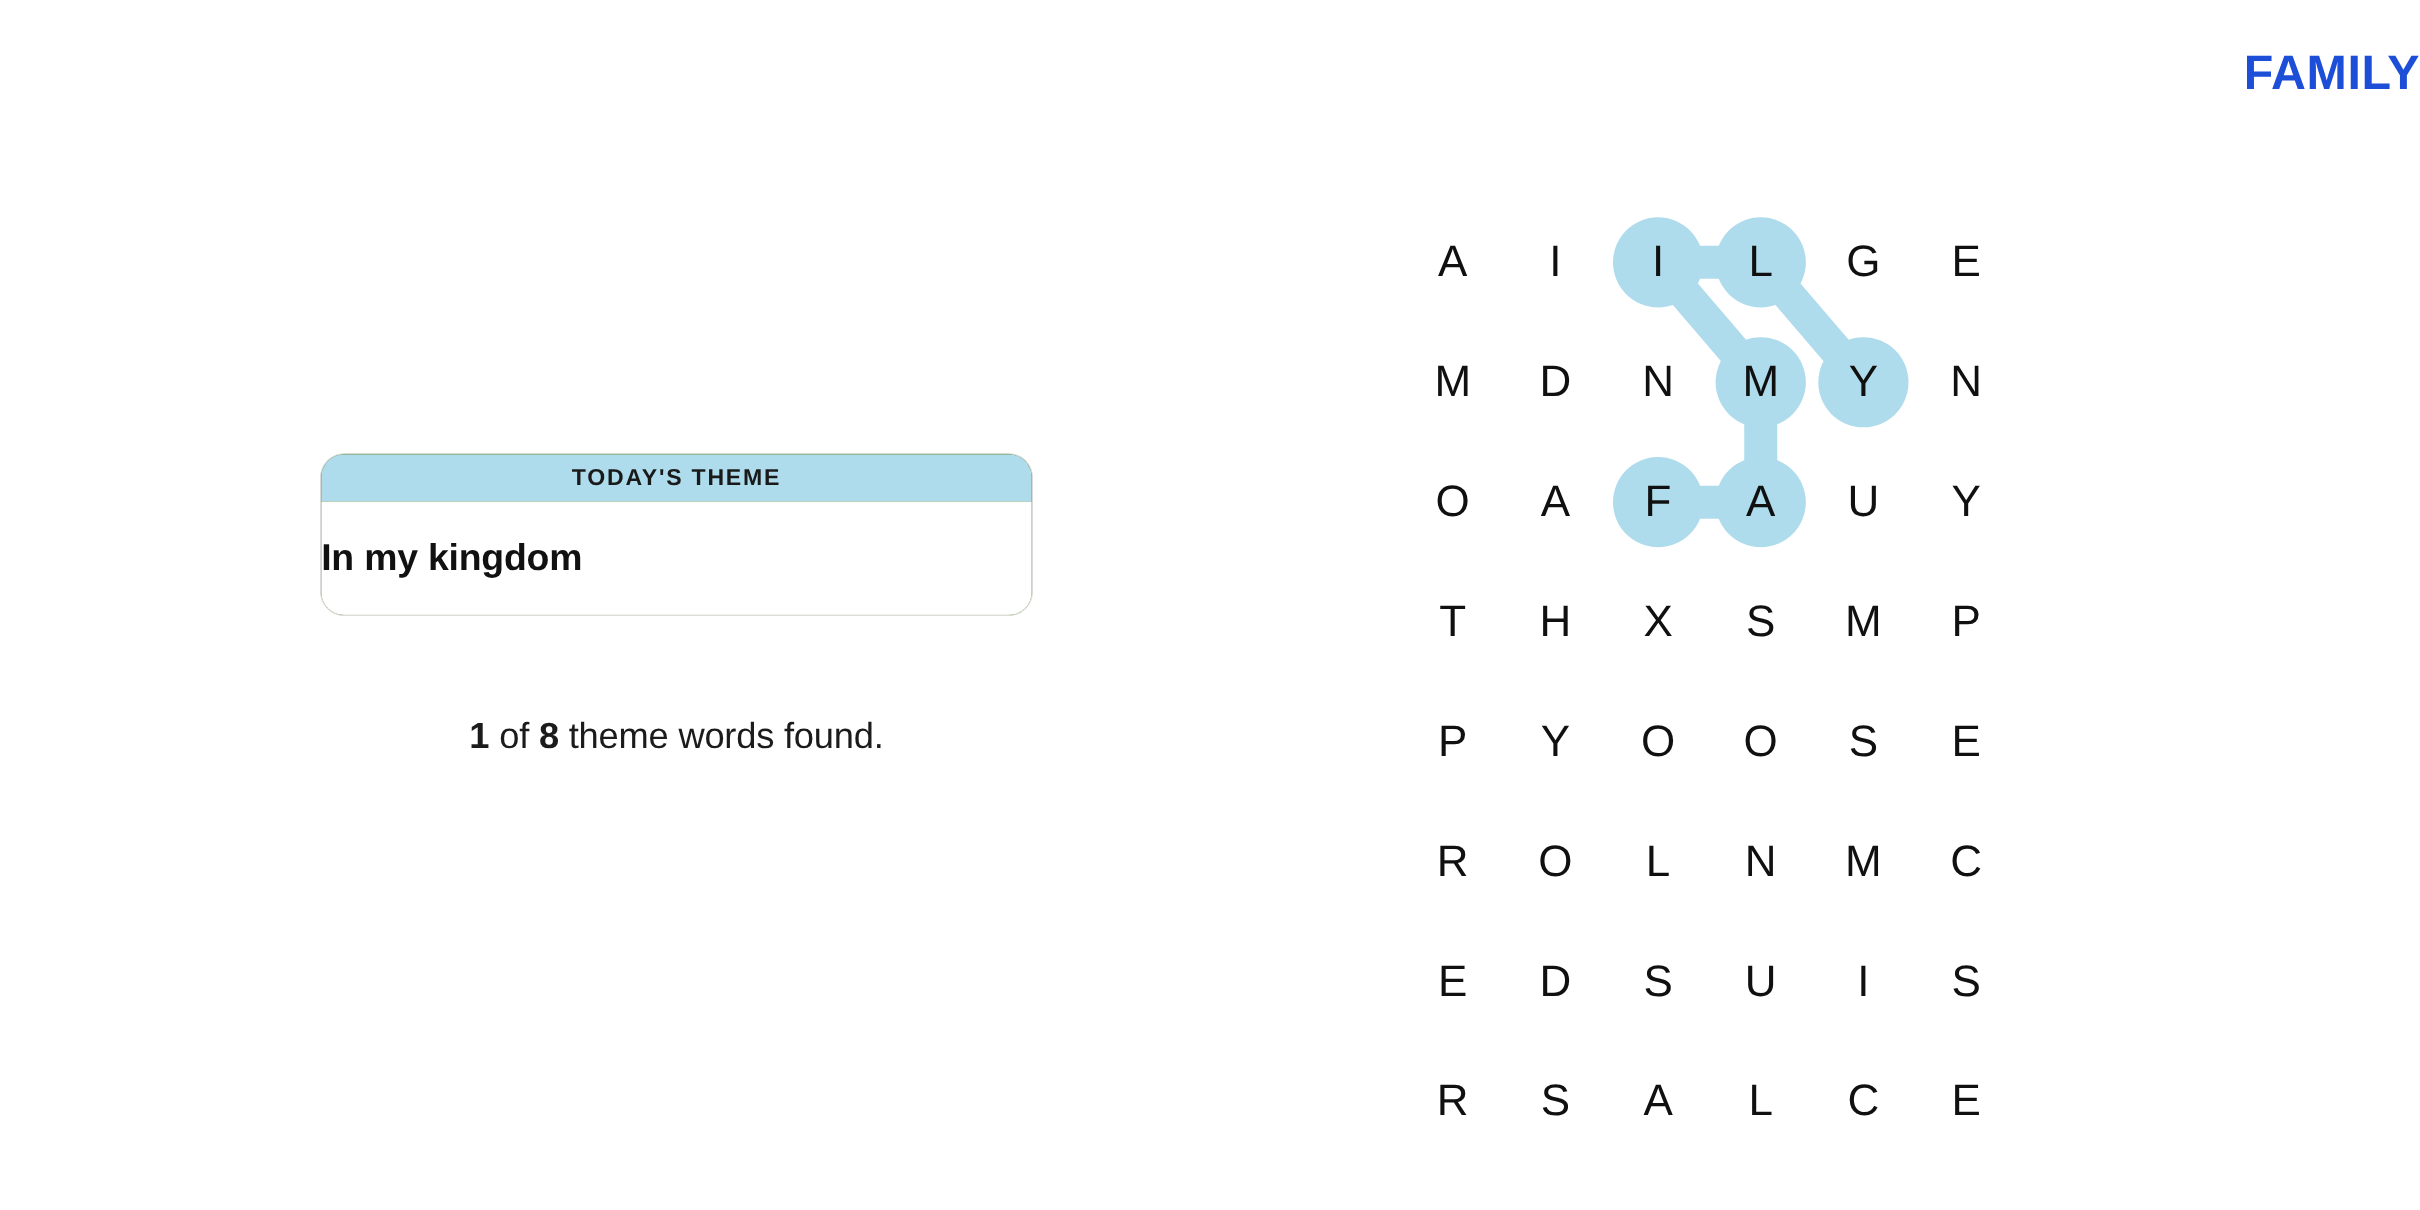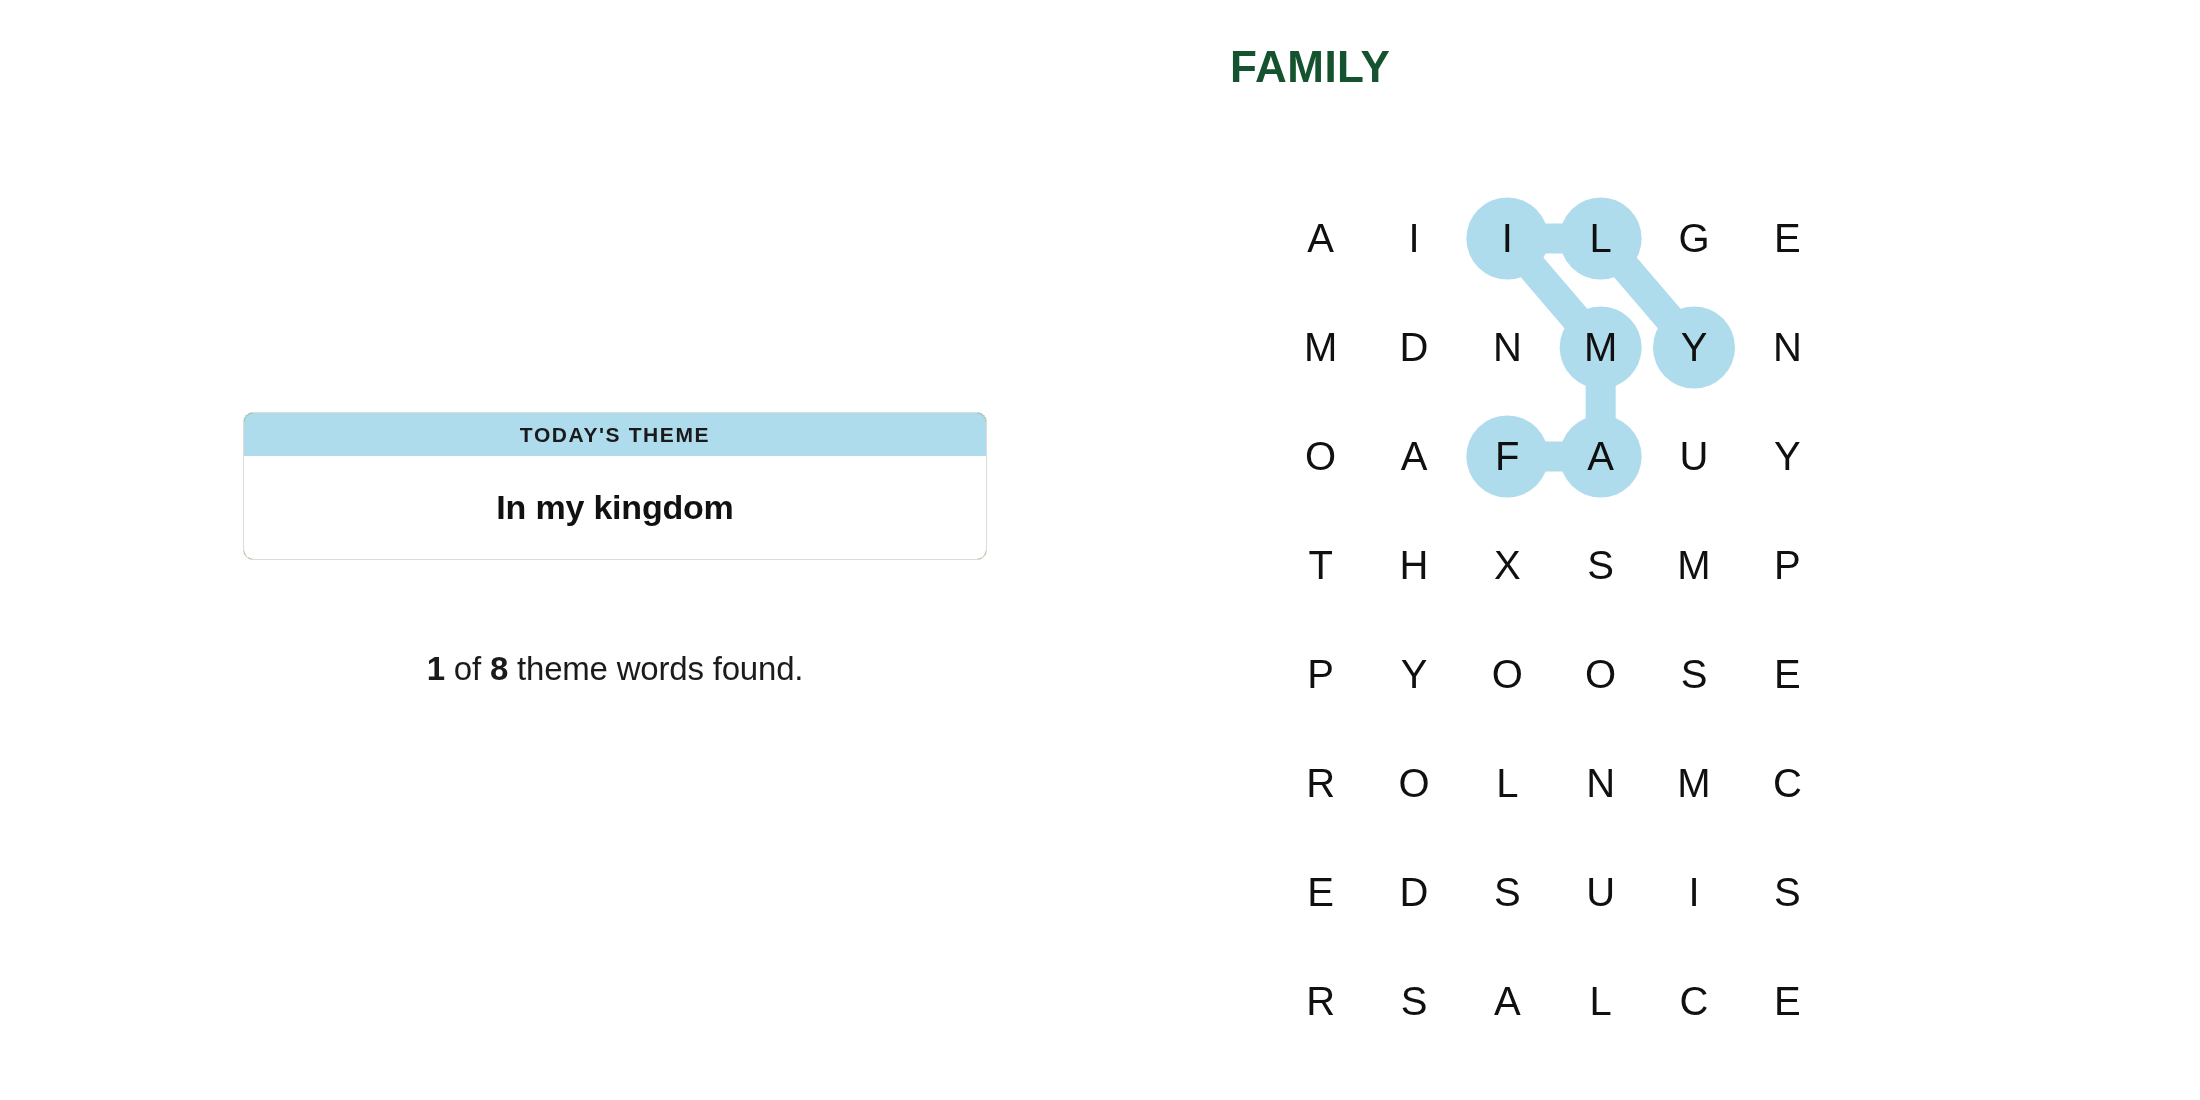--- a/index.html
+++ b/index.html
@@ -39,44 +39,44 @@
   .right-pane {
     position: absolute;
     left: 1230px;
     top: 0;
     width: 970px;
     height: 1100px;
   }
 
   
   .theme-card {
-    width: 744px;
+    width: 648px;
     border: 1px solid #dcdcdc;
-    border-radius: 10px;
+    border-radius: 22px;
     background: #4d7c0f;
     overflow: hidden;
     box-sizing: border-box;
   }
   .theme-card-header {
     background: #aedcec;
     height: 43px;
     display: flex;
     align-items: center;
     justify-content: center;
     font-size: 21px;
     font-weight: 700;
     letter-spacing: 1.6px;
     color: #1a1a1a;
     font-family: "Liberation Sans", sans-serif;
   }
   .theme-card-body {
     height: 103px;
     display: flex;
     align-items: center;
-    justify-content: center;
+    justify-content: flex-start;
     background: #ffffff;
   }
   .theme-card-body-text {
     font-size: 34px;
     font-weight: 700;
     color: #111111;
     letter-spacing: -0.2px;
   }
 
   
@@ -108,26 +108,26 @@
     box-sizing: border-box;
     cursor: default;
   }
 
   
   .puzzle-title {
     position: absolute;
     left: 0;
     top: 0;
     width: 970px;
-    text-align: left;
+    text-align: right;
     padding-top: 42px;
     font-size: 44px;
     font-weight: 700;
     letter-spacing: 0.5px;
-    color: #14532d;
+    color: #1d4ed8;
   }
 
   
   .grid-wrap {
     position: absolute;
     left: 44px;
     top: 184px;
     width: 560px;
     height: 872px;
   }

